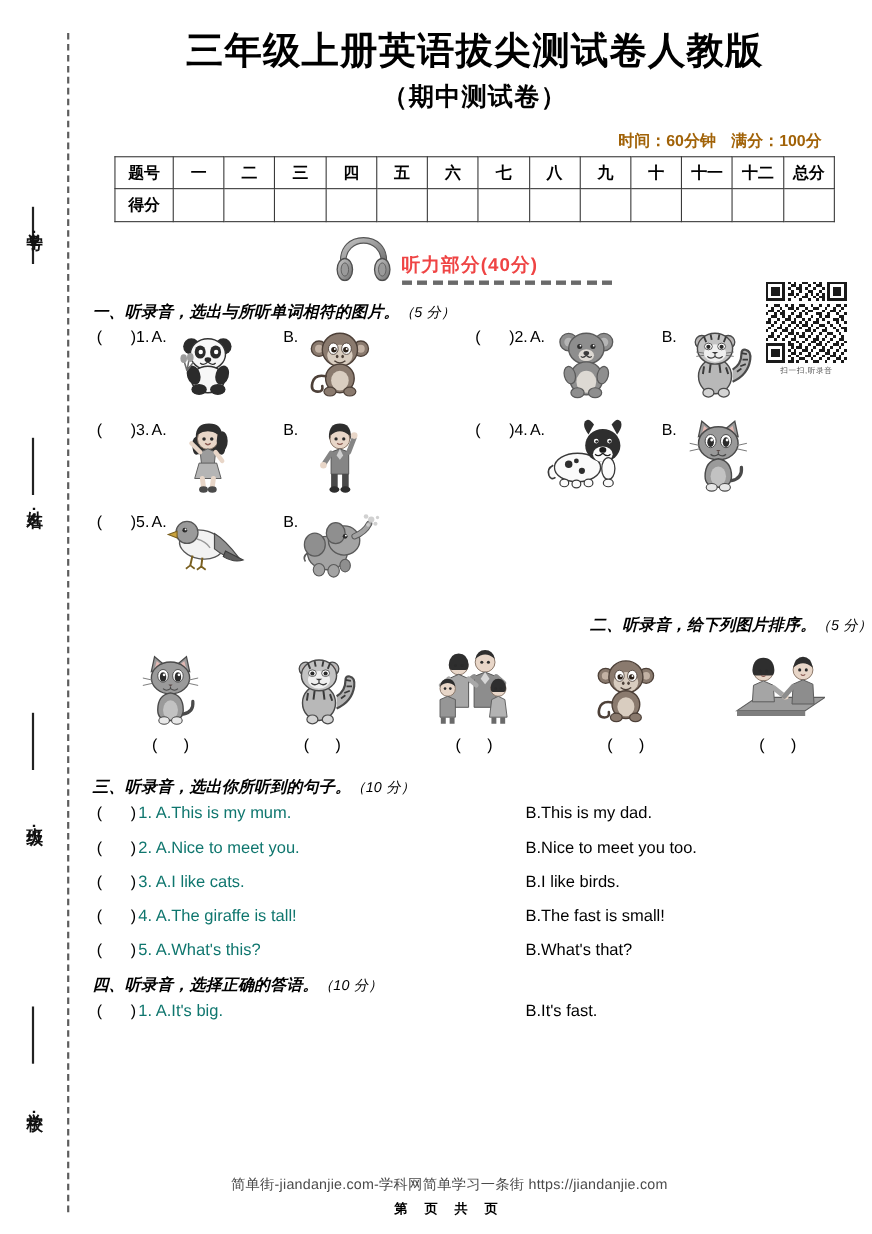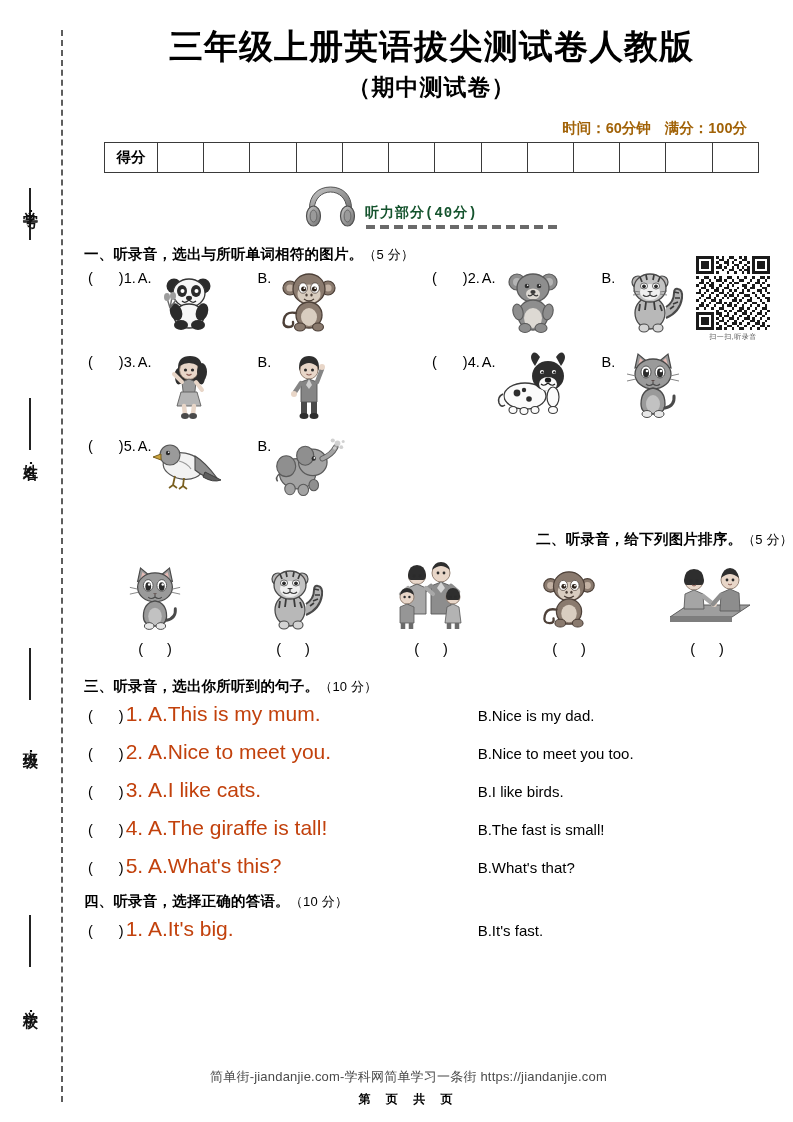--- a/index.html
+++ b/index.html
@@ -118,26 +118,25 @@
     position: absolute;
     left: 50%;
     transform: translateX(-50%);
     display: flex;
     align-items: flex-end;
     gap: 8px;
   }
   .headphone-icon { display: block; }
   .listen-textwrap { padding-bottom: 2px; }
   .listen-text {
-    font-size: 14px;
+    font-size: 17px;
     font-weight: bold;
-    color: #14532d;
+    color: #ef4444;
     letter-spacing: 1px;
     white-space: nowrap;
-    font-family: Liberation Mono, monospace;
   }
   .listen-dash {
     margin-top: 3px;
     height: 4px;
     background-image: repeating-linear-gradient(to right,
       #6a6a6a 0px, #6a6a6a 9px, transparent 9px, transparent 14px);
   }
 
   
   .qr-wrap {
@@ -155,20 +154,21 @@
     letter-spacing: 0.5px;
   }
 
   
   .q-head {
     margin: 14px 0 4px 14px;
     font-size: 14.5px;
     font-weight: bold;
     color: #000;
     letter-spacing: 0.2px;
+    font-style: italic;
   }
   .q-head .pts { font-weight: normal; font-size: 13px; }
 
   .choice-grid {
     margin-left: 18px;
   }
   .choice-row {
     display: flex;
     margin-bottom: 2px;
   }
@@ -235,22 +235,22 @@
 
   
   .sent-list { margin: 6px 0 0 18px; }
   .sent-row {
     display: flex;
     align-items: baseline;
     margin-bottom: 14px;
   }
   .sent-a {
     width: 352px;
-    font-size: 21px;
-    color: #c2410c;
+    font-size: 15px;
+    color: #0f766e;
     white-space: nowrap;
   }
   .sent-b {
     font-size: 15px;
     color: #000;
     white-space: nowrap;
   }
   .sent-lead {
     font-size: 14.5px;
     color: #000;
@@ -313,20 +313,36 @@
   <h2 class="title-sub">（期中测试卷）</h2>
 
   <div class="exam-meta">
     <span>时间：60分钟</span>
     <span>满分：100分</span>
   </div>
 
   <div class="score-table-wrap">
     <table class="score-table">
       <tbody>
+        <tr>
+          <td class="head-cell">题号</td>
+          <td>一</td>
+          <td>二</td>
+          <td>三</td>
+          <td>四</td>
+          <td>五</td>
+          <td>六</td>
+          <td>七</td>
+          <td>八</td>
+          <td>九</td>
+          <td>十</td>
+          <td>十一</td>
+          <td>十二</td>
+          <td>总分</td>
+        </tr>
         <tr class="blank-row">
           <td class="head-cell">得分</td>
           <td></td>
           <td></td>
           <td></td>
           <td></td>
           <td></td>
           <td></td>
           <td></td>
           <td></td>
@@ -1025,21 +1041,21 @@
   </div>
 
   <div class="q-head" style="margin-top:20px;">
     <span>三、听录音，选出你所听到的句子。</span><span class="pts">（10 分）</span>
   </div>
 
   <div class="sent-list">
     <div class="sent-row">
       <span class="sent-lead">(<span class="gap"></span>)</span>
       <span class="sent-a"><span>1.</span> <span>A.This is my mum.</span></span>
-      <span class="sent-b">B.Nice is my dad.</span>
+      <span class="sent-b">B.This is my dad.</span>
     </div>
     <div class="sent-row">
       <span class="sent-lead">(<span class="gap"></span>)</span>
       <span class="sent-a"><span>2.</span> <span>A.Nice to meet you.</span></span>
       <span class="sent-b">B.Nice to meet you too.</span>
     </div>
     <div class="sent-row">
       <span class="sent-lead">(<span class="gap"></span>)</span>
       <span class="sent-a"><span>3.</span> <span>A.I like cats.</span></span>
       <span class="sent-b">B.I like birds.</span>

